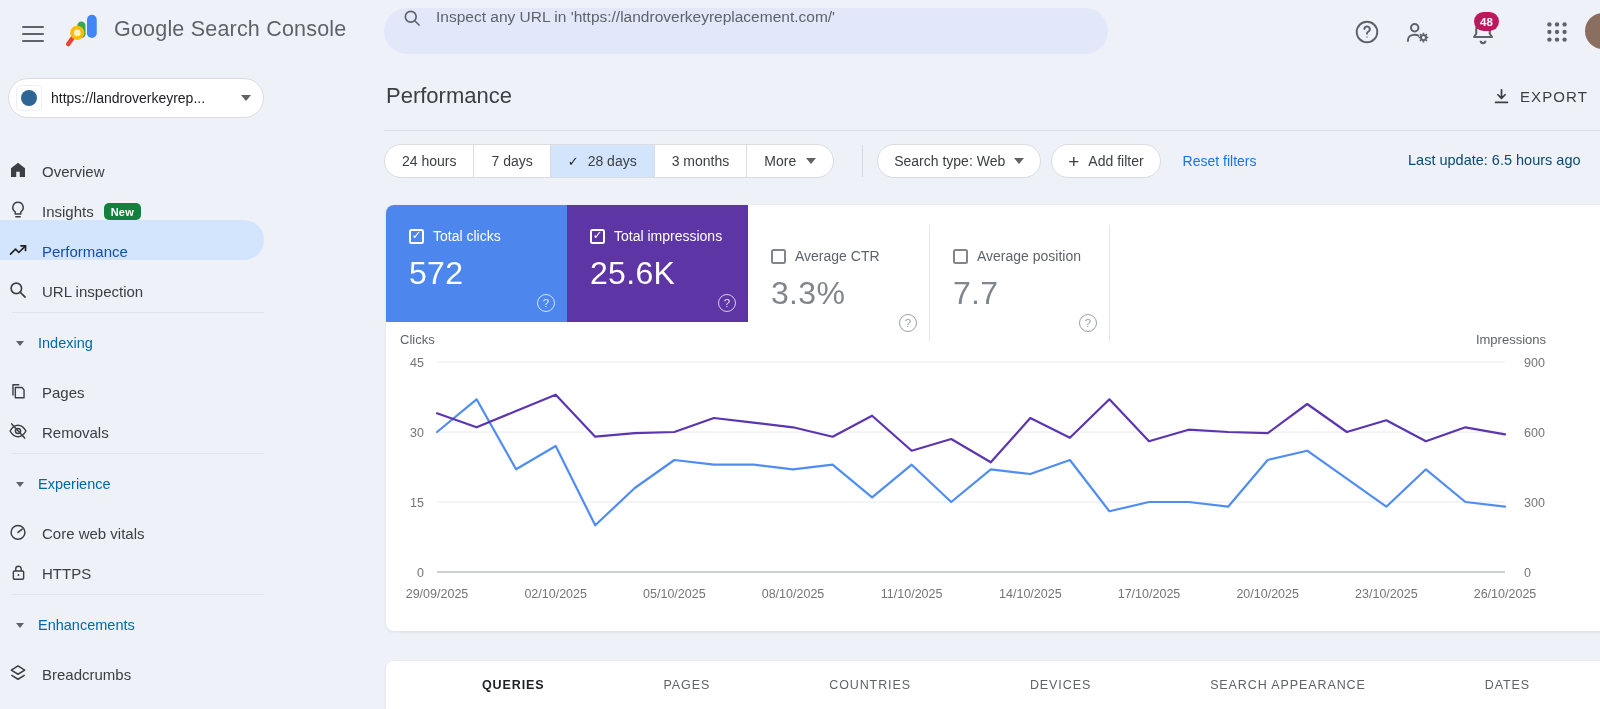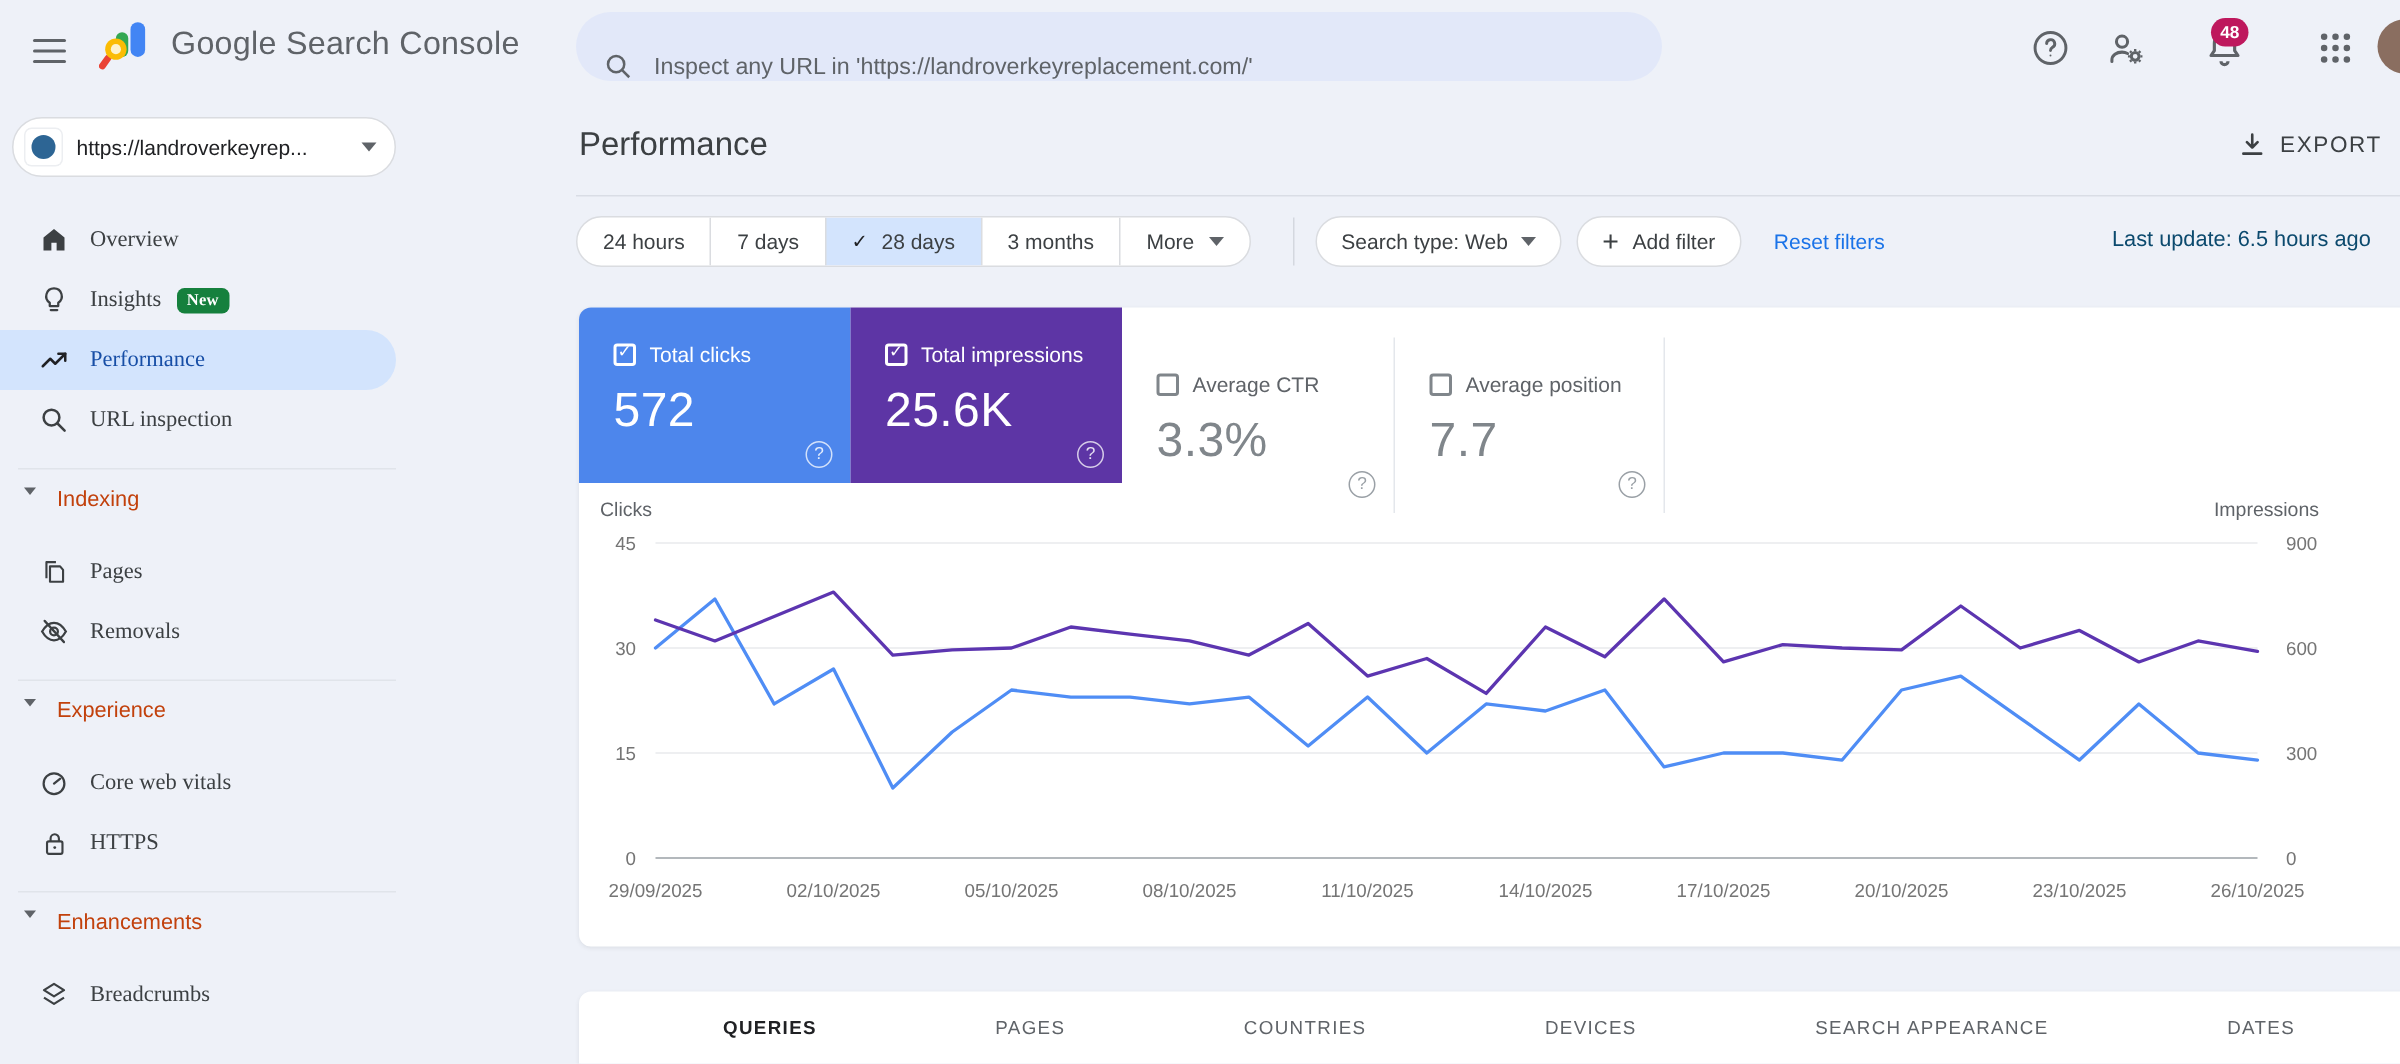--- a/index.html
+++ b/index.html
@@ -11,49 +11,49 @@
   #root { position:absolute; inset:0; width:1600px; height:709px; overflow:hidden; }
 
   
   .header { position:absolute; left:0; top:0; width:1600px; height:62px; }
   .hamburger { position:absolute; left:20px; top:19px; width:26px; height:24px; cursor:pointer; padding:2px; }
   .hamburger span { display:block; width:22px; height:2.4px; background:#5f6368; margin:4.6px 0; border-radius:1px; }
   .logo-wrap { position:absolute; left:66px; top:11px; display:flex; align-items:center; gap:12px; }
   .app-title { font-size:21.5px; color:#5f6368; letter-spacing:.2px; white-space:nowrap; }
 
   .search-pill { position:absolute; left:384px; top:8px; width:724px; height:46px;
-    background:#e2e8f9; border-radius:23px; display:flex; align-items:flex-end; padding:0 18px; }
+    background:#e2e8f9; border-radius:23px; display:flex; align-items:flex-start; padding:0 18px; }
   .search-pill input { border:none; outline:none; background:transparent; flex:1;
     font-size:15.5px; color:#3c4043; font-family:inherit; margin-left:14px; }
   .search-pill input::placeholder { color:#5f6368; opacity:1; }
 
   .hicon { position:absolute; top:18px; width:28px; height:28px; display:flex; align-items:center; justify-content:center; cursor:pointer; }
   .badge { position:absolute; left:1474px; top:12px; min-width:25px; height:19px; background:#be185d;
     border-radius:10px; color:#fff; font-size:11.5px; font-weight:700; display:flex; align-items:center;
     justify-content:center; padding:0 5px; z-index:2; }
   .avatar { position:absolute; left:1585px; top:13px; width:36px; height:36px; border-radius:50%; background:#8a6e60; cursor:pointer; }
 
   
   .sidebar { position:absolute; left:0; top:62px; width:280px; }
   .property-pill { margin:16px 16px 0 8px; height:40px; background:#fff; border:1px solid #dadce0;
     border-radius:20px; display:flex; align-items:center; padding:0 12px 0 8px; cursor:pointer; }
   .prop-fav { width:24px; height:24px; background:#fff; border-radius:4px; display:flex; align-items:center; justify-content:center; box-shadow:0 0 0 1px #eceef1; }
   .prop-fav i { width:16px; height:16px; border-radius:50%; background:#2d6594; display:block; }
   .prop-label { flex:1; margin-left:10px; font-size:14px; font-weight:500; color:#202124; white-space:nowrap; overflow:hidden; }
   .caret { width:0; height:0; border-left:5px solid transparent; border-right:5px solid transparent; border-top:6px solid #5f6368; display:inline-block; }
 
   .nav { margin-top:22px; }
-  .nav-item { height:40px; display:flex; align-items:center; padding-left:26px; cursor:pointer;
-    font-size:15px; color:#3c4043; position:relative; width:264px;font-family:Liberation Serif, serif; }
+  .nav-item { height:40px; display:flex; align-items:flex-end; padding-left:8px; cursor:pointer;
+    font-size:15px; color:#3c4043; position:relative; width:264px; }
   .nav-item .nicon { width:20px; height:20px; margin-right:14px; display:flex; align-items:center; justify-content:center; flex:none; }
   .nav-item.selected { background:#d3e4fd; border-radius:0 24px 24px 0; font-weight:500; color:#174ea6; }
   .new-badge { margin-left:10px; background:#15803d; color:#fff; font-size:11px; font-weight:700;
     padding:2.5px 7px; border-radius:5px; letter-spacing:.2px; }
   .side-divider { height:1px; background:#e0e4ea; margin:12px 16px 12px 12px; }
-  .section-head { height:36px; display:flex; padding-left:16px; cursor:pointer; font-size:14.5px; color:#c2410c; }
+  .section-head { height:36px; display:flex; align-items:center; padding-left:16px; cursor:pointer; font-size:14.5px; color:#0369a1; }
   .section-head .caret { border-top-width:5px; border-left-width:4.5px; border-right-width:4.5px; margin-right:14px; }
 
   
   .page-title { position:absolute; left:386px; top:83px; font-size:22px; color:#3c4043; }
   .export-btn { position:absolute; left:1492px; top:87px; display:flex; align-items:center; gap:9px; cursor:pointer;
     font-size:15px; font-weight:500; letter-spacing:1.1px; color:#3c4043; white-space:nowrap; }
   .title-divider { position:absolute; left:384px; top:130px; width:1216px; height:1px; background:#d9dde5; }
 
   .filter-row { position:absolute; left:384px; top:144px; display:flex; align-items:center; height:34px; }
   .chip-group { display:flex; border:1px solid #dadce0; border-radius:20px; overflow:hidden; background:#fff; height:34px; }

